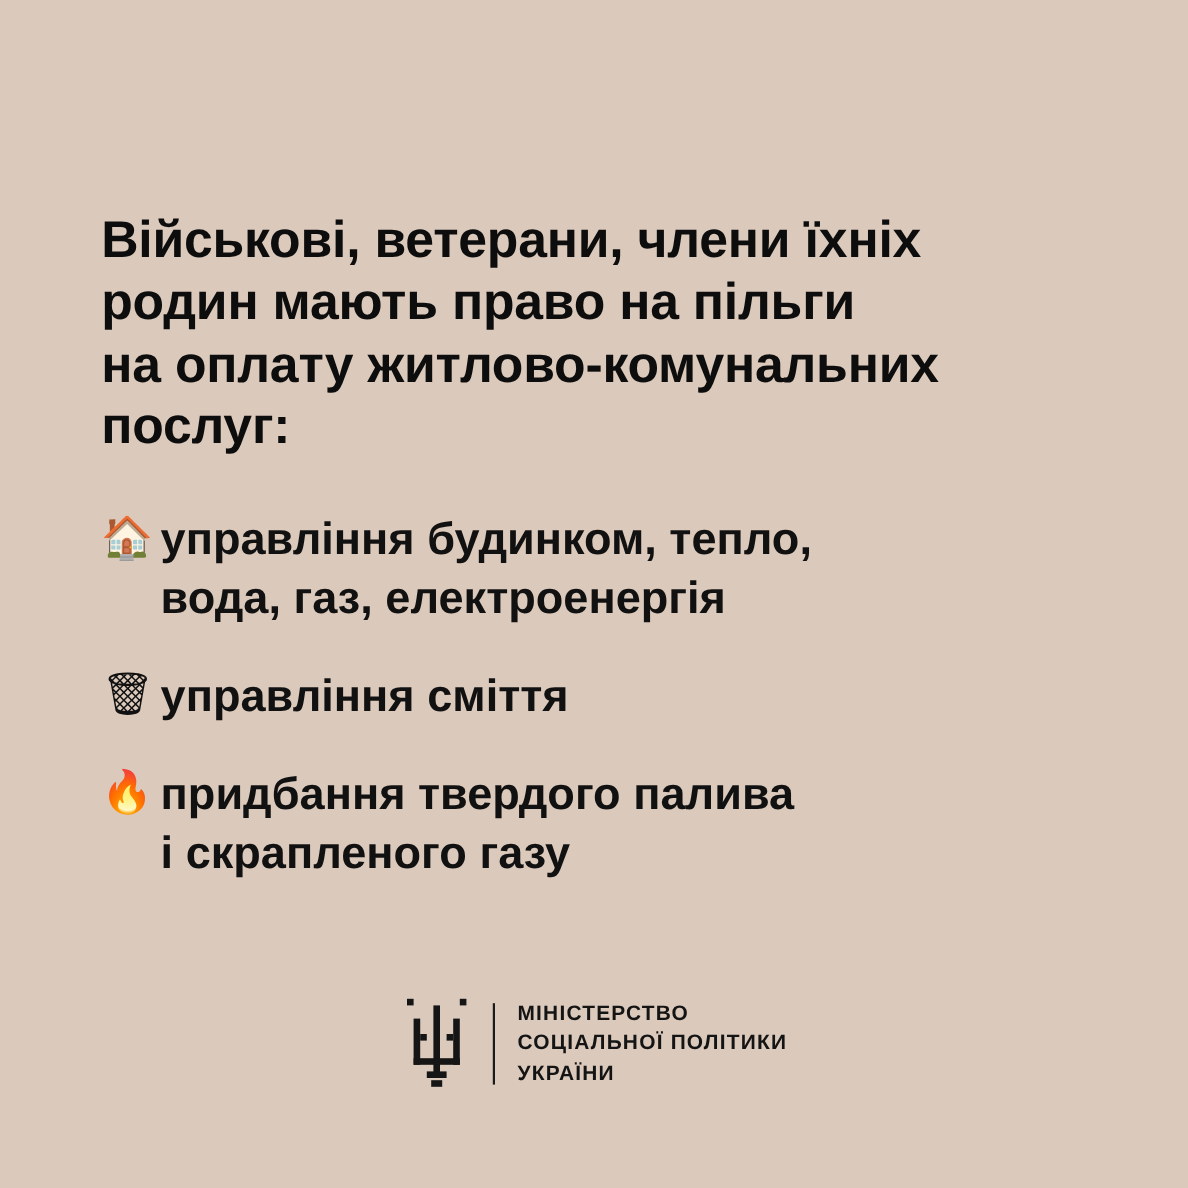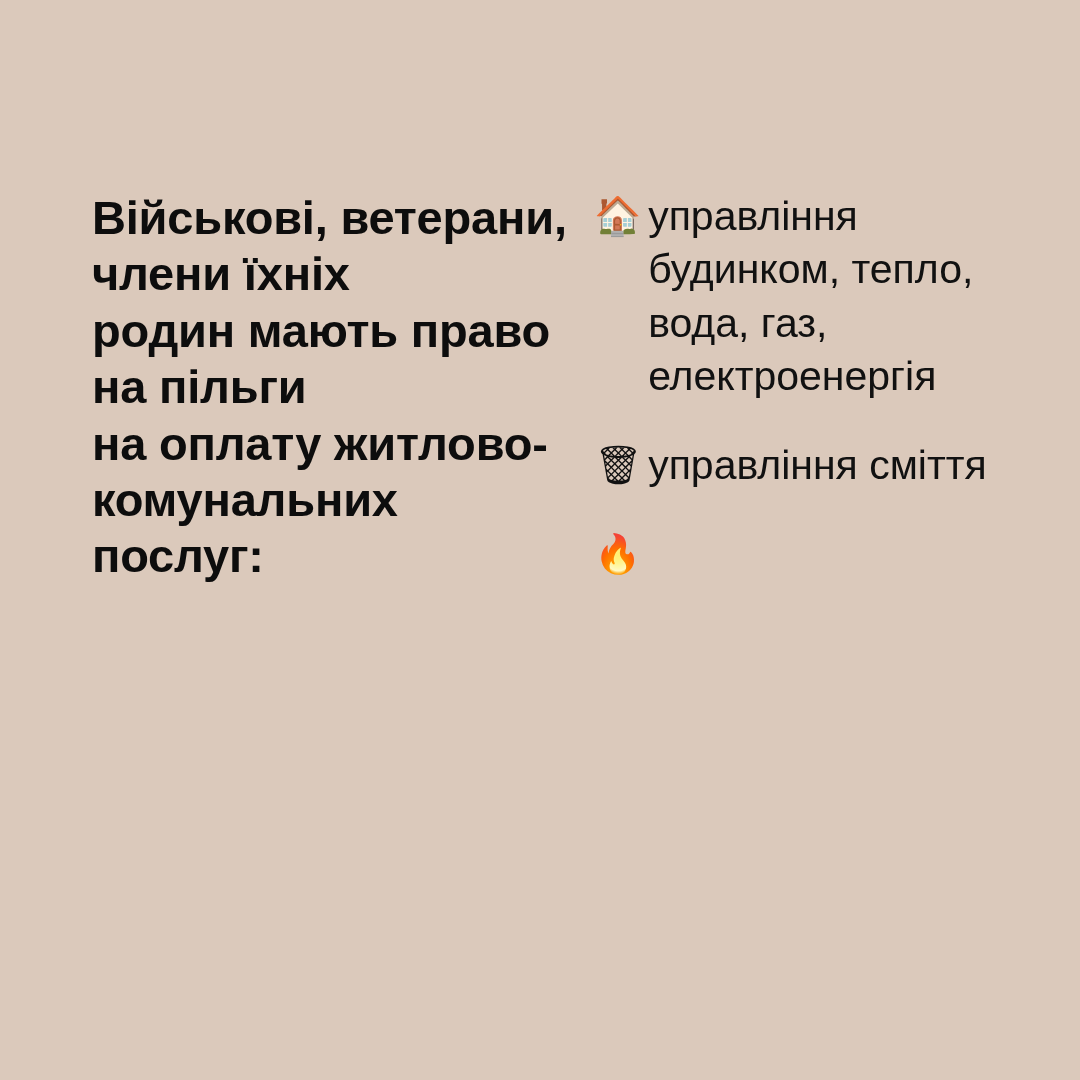--- a/index.html
+++ b/index.html
@@ -13,21 +13,21 @@
     font-family: "Liberation Sans", sans-serif;
     color: #111111;
     overflow: hidden;
     position: relative;
   }
 
   .card {
     position: absolute;
     inset: 0;
     display: flex;
-    flex-direction: row;
+    flex-direction: column;
     box-sizing: border-box;
     padding: 190px 90px 40px 92px;
   }
 
   .headline {
     font-size: 47px;
     line-height: 1.20;
     font-weight: 700;
     letter-spacing: -0.2px;
     color: #0d0d0d;
@@ -53,21 +53,21 @@
     width: 54px;
     font-size: 38px;
     line-height: 1.28;
     text-align: left;
     padding-top: 2px;
   }
 
   .bullet-text {
     font-size: 41px;
     line-height: 1.30;
-    font-weight: 400;
+    font-weight: 700;
     color: #111111;
     white-space: pre-line;
     max-width: 820px;
   }
 
   .spacer {
     flex: 1 1 auto;
   }
 
   .footer {
@@ -120,20 +120,42 @@
 вода, газ, електроенергія</span>
     </li>
 
     <li class="bullet">
       <span class="bullet-icon">🗑</span>
       <span class="bullet-text">управління сміття</span>
     </li>
 
     <li class="bullet">
       <span class="bullet-icon">🔥</span>
+      <span class="bullet-text">придбання твердого палива
+і скрапленого газу</span>
     </li>
 
   </ul>
 
   <div class="spacer"></div>
 
+  <div class="footer">
+    <svg class="emblem" viewBox="0 0 62 86">
+      <g fill="#151515">
+        <rect x="28" y="8" width="6" height="62"></rect>
+        <rect x="10" y="20" width="6" height="42"></rect>
+        <rect x="46" y="20" width="6" height="42"></rect>
+        <rect x="10" y="56" width="42" height="6"></rect>
+        <rect x="4" y="2" width="6" height="6"></rect>
+        <rect x="52" y="2" width="6" height="6"></rect>
+        <rect x="16" y="34" width="6" height="6"></rect>
+        <rect x="40" y="34" width="6" height="6"></rect>
+        <rect x="22" y="68" width="18" height="6"></rect>
+        <rect x="26" y="76" width="10" height="6"></rect>
+      </g>
+    </svg>
+    <div class="footer-divider"></div>
+    <div class="footer-text">МІНІСТЕРСТВО
+СОЦІАЛЬНОЇ ПОЛІТИКИ
+УКРАЇНИ</div>
+  </div>
 
 </div>
 
 </body></html>

